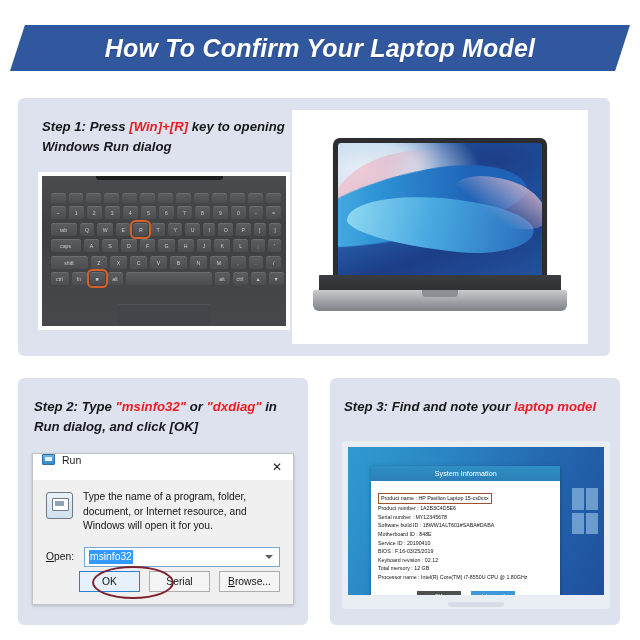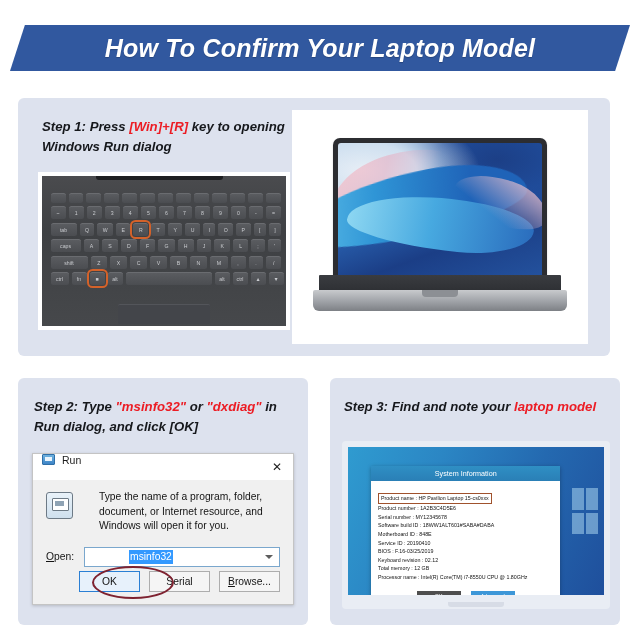--- a/index.html
+++ b/index.html
@@ -184,21 +184,21 @@
   .run-ico:after {
     content: ""; position: absolute; left: 2px; top: 2px; right: 2px; bottom: 3px;
     background: #eaf4fc;
   }
   .run-title { font-size: 10.5px; color: #1c1c1c; }
   .run-close {
     position: absolute; right: 0; top: 0; width: 32px; height: 26px;
     display: flex; align-items: center; justify-content: center;
     font-size: 12px; color: #222; line-height: 1;
   }
-  .run-body { padding: 10px 13px 0 13px; display: flex; gap: 26px; }
+  .run-body { padding: 10px 13px 0 13px; display: flex; gap: 10px; }
   .run-bigicon {
     flex: 0 0 27px; height: 27px; margin-top: 2px;
     border: 1.6px solid #6d7a86; border-radius: 3px;
     background: linear-gradient(180deg,#e9f2f9 0%, #cfe0ee 100%);
     position: relative;
   }
   .run-bigicon:before {
     content: ""; position: absolute; left: 5px; top: 5px; width: 15px; height: 11px;
     border: 1.6px solid #6d7a86; border-radius: 1px; background: #ffffff;
   }
@@ -209,21 +209,21 @@
   .run-desc { font-size: 10.3px; color: #141414; line-height: 1.42; }
   .run-openrow {
     display: flex; align-items: center; gap: 10px;
     padding: 13px 13px 0 13px;
   }
   .run-openlabel { font-size: 10.3px; color: #141414; flex: 0 0 auto; }
   .run-openlabel u { text-decoration: underline; }
   .run-combo {
     position: relative; flex: 1 1 auto; height: 20px;
     border: 1px solid #7aa7cd; background: #ffffff;
-    display: flex; align-items: center; padding-left: 40px;
+    display: flex; align-items: center;
   }
   .run-combo-value {
     font-size: 10.3px; color: #ffffff; background: #3399ff;
     margin-left: 4px; padding: 0 1px; line-height: 14px;
   }
   .run-caret {
     position: absolute; right: 6px; top: 50%; margin-top: -2px;
     width: 0; height: 0; border-left: 4px solid transparent;
     border-right: 4px solid transparent; border-top: 4px solid #5d5d5d;
   }

